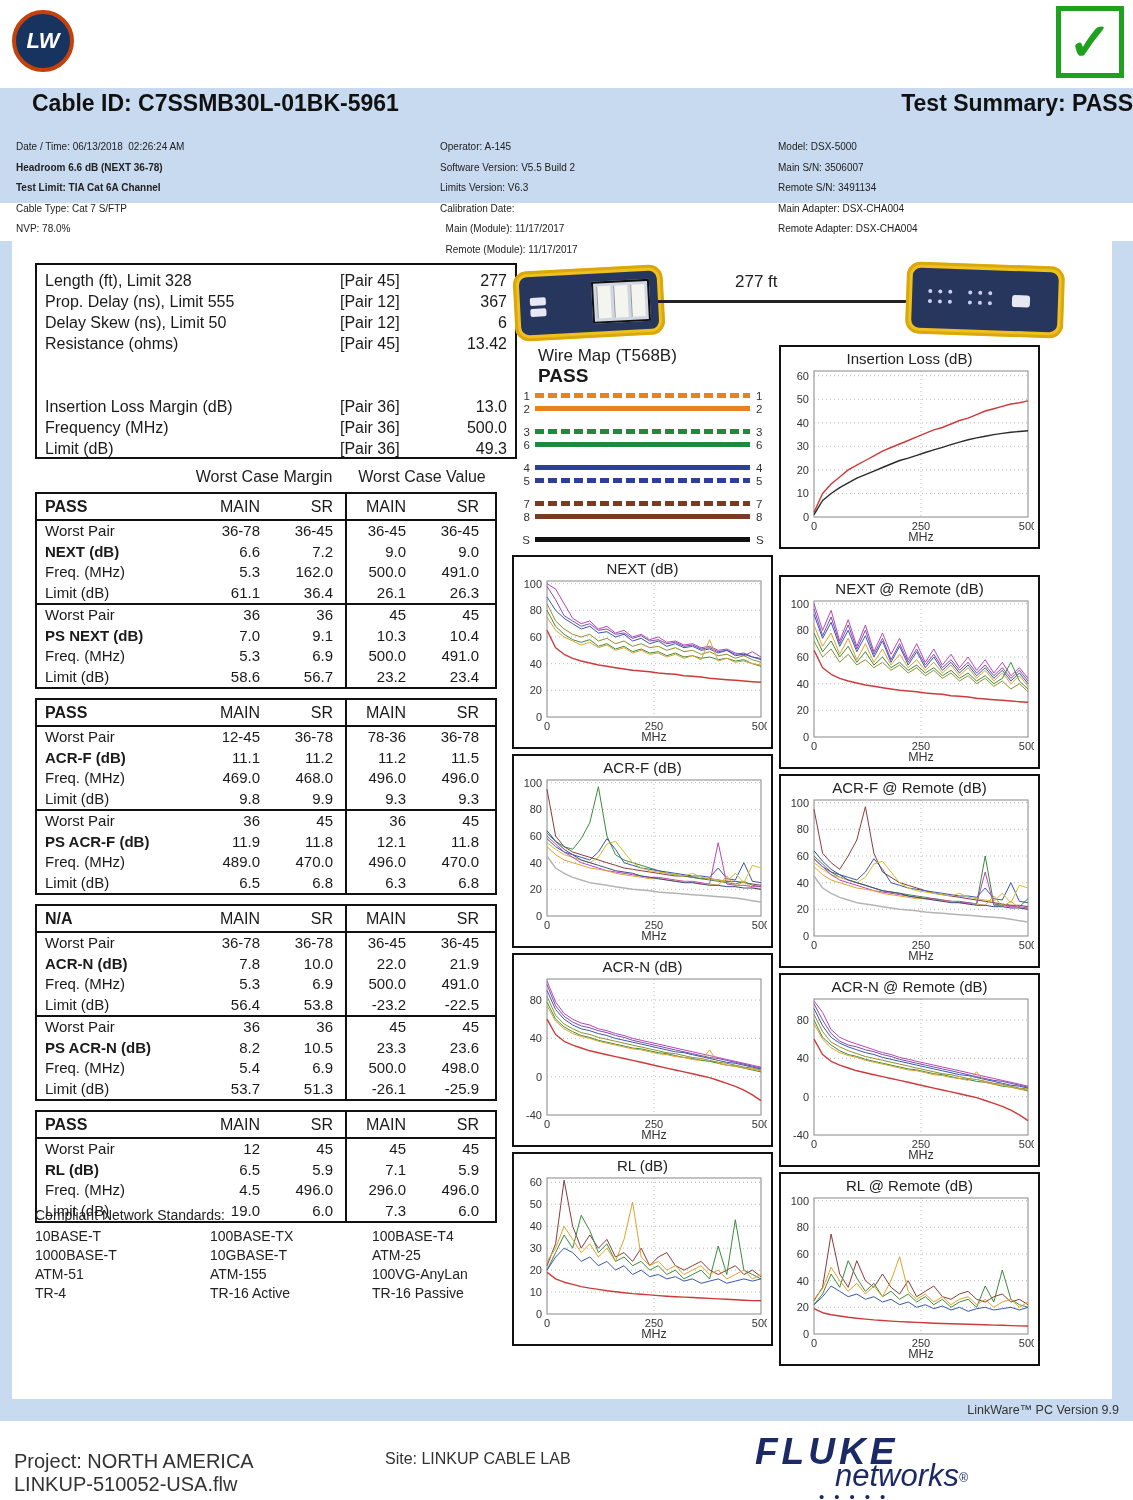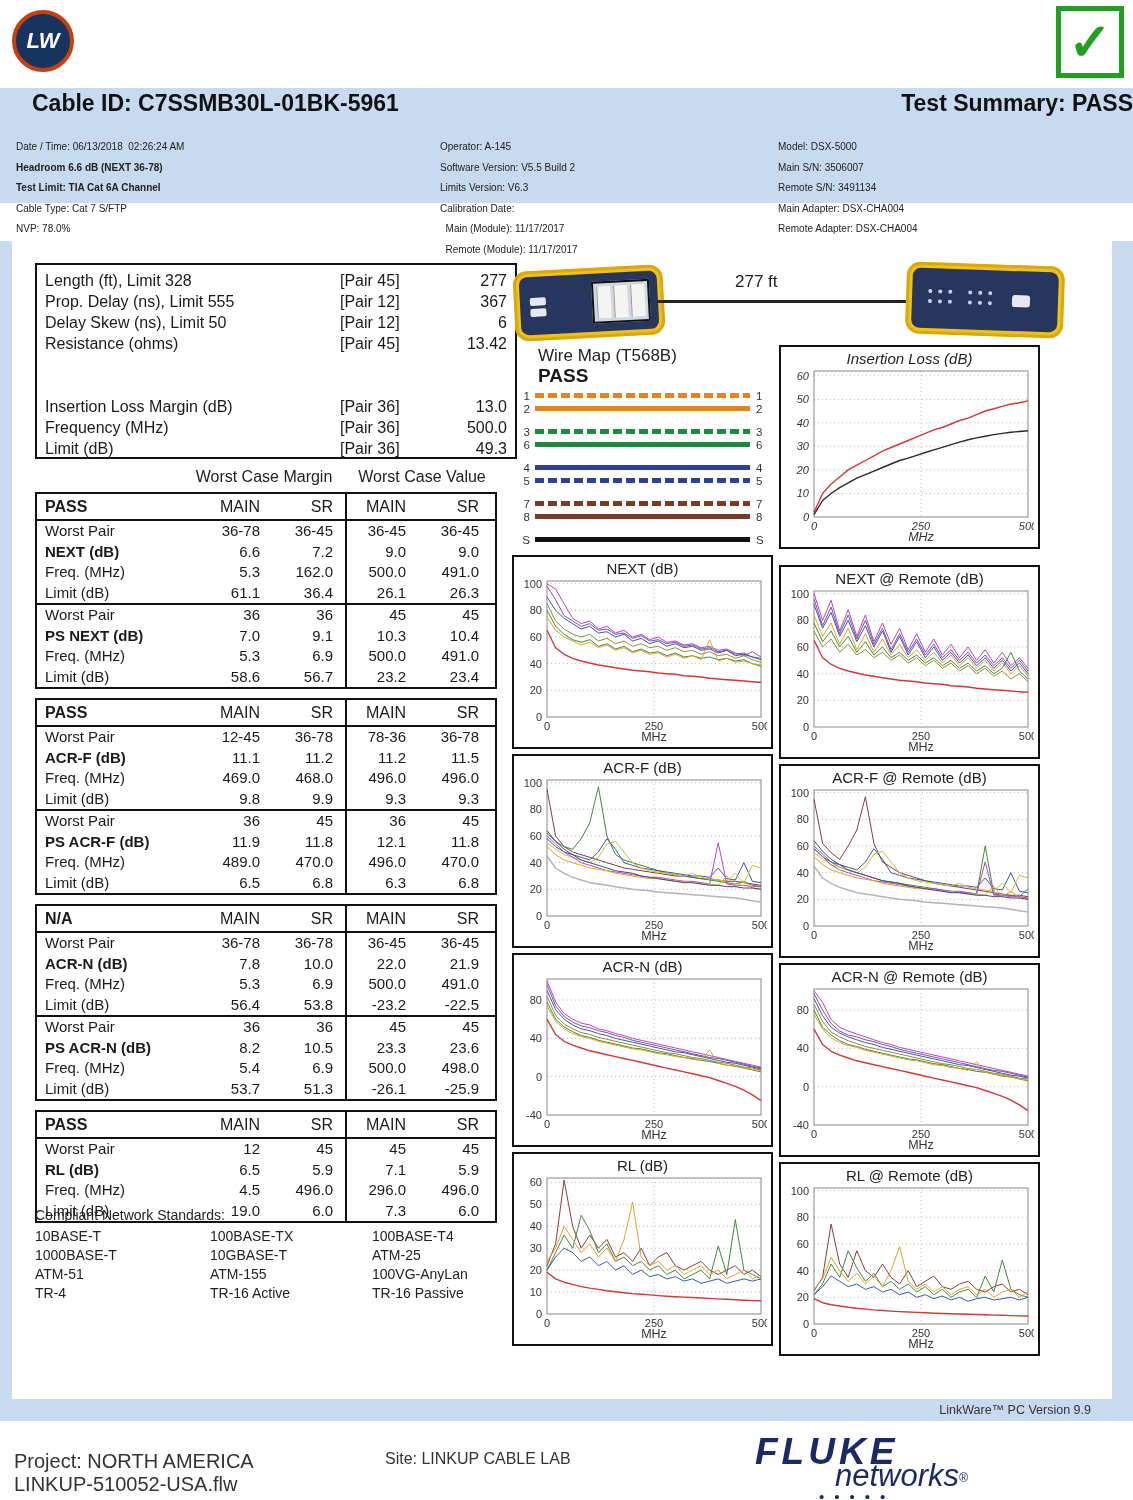--- a/index.html
+++ b/index.html
@@ -20,21 +20,21 @@
   .band-row{display:flex;justify-content:space-between;padding:2px 16px 0 16px;}
   .cable-id,.test-summary{font-size:23px;font-weight:bold;color:#111;}
   .hcol{position:absolute;top:29px;font-size:10px;color:#222;line-height:20.5px;margin-top:20px;}
   .hcol.c0{left:16px;} .hcol.c1{left:440px;} .hcol.c2{left:778px;}
   .hline{white-space:pre;}
   .b{font-weight:bold;}
   
   .fl{position:absolute;left:0;top:241px;width:12px;height:1158px;background:#c8daf0;}
   .fr{position:absolute;left:1112px;top:241px;width:21px;height:1158px;background:#c8daf0;}
   .fb{position:absolute;left:0;top:1399px;width:1133px;height:22px;background:#c8daf0;
-      text-align:right;font-size:12.5px;color:#333;line-height:22px;box-sizing:border-box;padding-right:42px;}
+      text-align:right;font-size:12.5px;color:#333;line-height:22px;box-sizing:border-box;padding-right:14px;}
   
   .toptable{position:absolute;left:35px;top:263px;width:462px;height:182px;border:2px solid #111;
             padding:5px 8px;font-size:16px;box-sizing:content-box;}
   .trow{display:flex;line-height:21px;}
   .tlabel{flex:1;} .tpair{width:95px;} .tval{width:72px;text-align:right;}
   .wch{position:absolute;left:35px;top:468px;width:466px;display:flex;font-size:16px;color:#222;}
   .wch .sp{width:150px;} .wch span.h{flex:1;text-align:center;}
   .results{position:absolute;left:35px;top:492px;width:462px;}
   .rbox{border:2px solid #111;margin-bottom:9px;font-size:15px;background:#fff;}
   .rhead{display:flex;line-height:25px;border-bottom:2px solid #111;font-size:16px;}
@@ -631,21 +631,21 @@
           <text x="28" y="56.25806451612904" text-anchor="end" font-size="11" fill="#333" font-family="Liberation Sans, sans-serif">40</text>
           <text x="28" y="34.322580645161295" text-anchor="end" font-size="11" fill="#333" font-family="Liberation Sans, sans-serif">50</text>
           <text x="28" y="12.387096774193537" text-anchor="end" font-size="11" fill="#333" font-family="Liberation Sans, sans-serif">60</text>
           <text x="33" y="153" text-anchor="middle" font-size="11" fill="#333" font-family="Liberation Sans, sans-serif">0</text>
           <text x="140" y="153" text-anchor="middle" font-size="11" fill="#333" font-family="Liberation Sans, sans-serif">250</text>
           <text x="247" y="153" text-anchor="middle" font-size="11" fill="#333" font-family="Liberation Sans, sans-serif">500</text>
           <text x="140" y="164" text-anchor="middle" font-size="12.5" fill="#333" font-family="Liberation Sans, sans-serif">MHz</text>
         </svg></div>
   </div>
   <div class="chartcol-right">
-    <div class="cbox" style="margin-bottom:16px;font-style:italic;"><div class="ct">Insertion Loss (dB)</div><svg width="253" height="176">
+    <div class="cbox" style="margin-bottom:26px;"><div class="ct">Insertion Loss (dB)</div><svg width="253" height="176">
           <line x1="33" x2="247" y1="126.45161290322581" y2="126.45161290322581" stroke="#bbb" stroke-width="1" stroke-dasharray="1,3"></line>
           <line x1="33" x2="247" y1="102.90322580645162" y2="102.90322580645162" stroke="#bbb" stroke-width="1" stroke-dasharray="1,3"></line>
           <line x1="33" x2="247" y1="79.35483870967742" y2="79.35483870967742" stroke="#bbb" stroke-width="1" stroke-dasharray="1,3"></line>
           <line x1="33" x2="247" y1="55.80645161290323" y2="55.80645161290323" stroke="#bbb" stroke-width="1" stroke-dasharray="1,3"></line>
           <line x1="33" x2="247" y1="32.25806451612904" y2="32.25806451612904" stroke="#bbb" stroke-width="1" stroke-dasharray="1,3"></line>
           <line x1="33" x2="247" y1="8.709677419354847" y2="8.709677419354847" stroke="#bbb" stroke-width="1" stroke-dasharray="1,3"></line>
           <line x1="140" x2="140" y1="4" y2="150" stroke="#bbb" stroke-width="1" stroke-dasharray="1,3"></line>
           <rect x="33" y="4" width="214" height="146" fill="none" stroke="#888" stroke-width="1"></rect>
           <polyline points="33.0,145.3 41.6,126.5 50.1,117.0 58.7,110.0 67.2,102.9 75.8,98.2 84.4,93.5 92.9,88.8 101.5,84.1 110.0,80.5 118.6,77.0 127.2,73.5 135.7,69.9 144.3,66.4 152.8,62.9 161.4,60.5 170.0,57.0 178.5,53.5 187.1,51.1 195.6,47.6 204.2,44.0 212.8,41.7 221.3,39.3 229.9,37.0 238.4,35.8 247.0,33.9" fill="none" stroke="#cc3a3a" stroke-width="1.4" stroke-linejoin="round"></polyline>
           <polyline points="33.0,147.6 41.6,133.5 50.1,126.5 58.7,120.6 67.2,115.9 75.8,111.1 84.4,107.6 92.9,104.1 101.5,100.5 110.0,97.0 118.6,93.5 127.2,91.1 135.7,88.3 144.3,85.5 152.8,82.9 161.4,80.3 170.0,77.7 178.5,75.1 187.1,72.8 195.6,70.9 204.2,69.2 212.8,67.6 221.3,66.4 229.9,65.2 238.4,64.5 247.0,63.8" fill="none" stroke="#2a2a2a" stroke-width="1.4" stroke-linejoin="round"></polyline>

